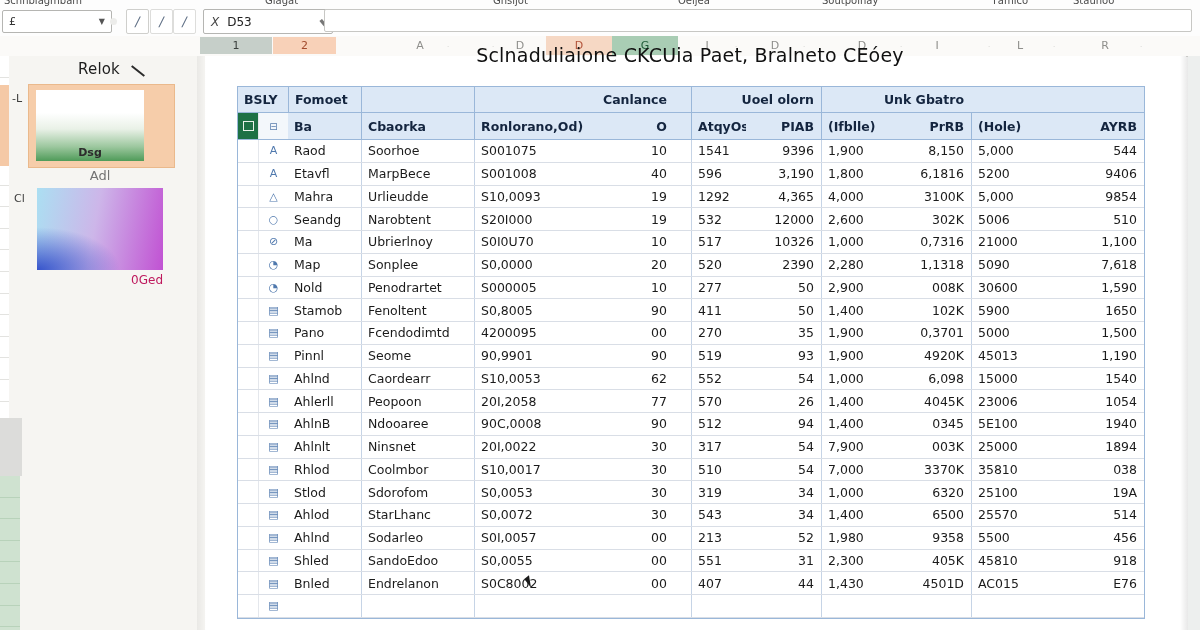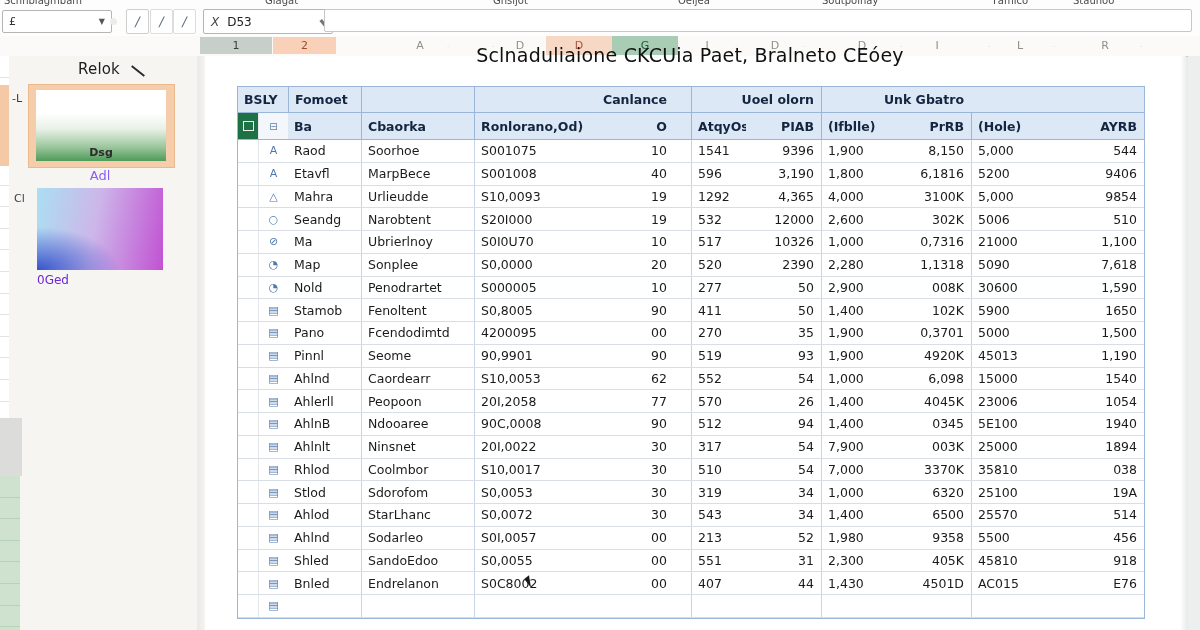--- a/index.html
+++ b/index.html
@@ -32,29 +32,29 @@
   .tick{position:absolute;top:7px;font-size:7px;color:#c9c9c6;}
   
   .left-panel{position:absolute;left:0;top:56px;width:205px;height:574px;background:#f6f5f2;}
   .edge-strip{position:absolute;left:0;top:0;width:9px;height:574px;background:repeating-linear-gradient(to bottom,#ffffff 0 20.6px,#e3e3e0 20.6px 21.6px);}
   .edge-orange{position:absolute;left:0;top:29px;width:9px;height:81px;background:#f5c9a6;}
   .edge-gray{position:absolute;left:0;top:362px;width:22px;height:58px;background:#dcdcda;}
   .edge-green{position:absolute;left:0;top:420px;width:20px;height:154px;background:repeating-linear-gradient(to bottom,#cfe2d0 0 20.6px,#b8d2ba 20.6px 21.6px);}
   .panel-title{position:absolute;left:78px;top:4px;font-size:15px;color:#1d1d1d;letter-spacing:.2px;}
   .panel-cursor{position:absolute;left:130px;top:14px;width:16px;height:2px;background:#2a2a2a;transform:rotate(38deg);}
   .card1{position:absolute;left:28px;top:28px;width:147px;height:84px;background:#f6cdaa;border:1px solid #eab98c;box-sizing:border-box;}
-  .card1-grad{position:absolute;left:7px;top:5px;width:130px;height:71px;background:linear-gradient(180deg,#ffffff 0%,#ffffff 32%,#e9f1e7 55%,#9cc79e 80%,#4f9b59 100%);}
+  .card1-grad{position:absolute;left:7px;top:5px;width:108px;height:71px;background:linear-gradient(180deg,#ffffff 0%,#ffffff 32%,#e9f1e7 55%,#9cc79e 80%,#4f9b59 100%);}
   .card1-caption{position:absolute;left:0;bottom:2px;width:100%;text-align:center;font-size:11px;color:#2c2c2c;font-weight:bold;}
   .side-mark{position:absolute;font-size:11px;color:#3c3c3c;}
-  .card2-title{position:absolute;left:37px;top:112px;width:126px;text-align:center;font-size:13px;color:#8b5cf6;}
+  .card2-title{position:absolute;left:37px;top:112px;width:126px;text-align:center;font-size:13px;color:#737373;}
   .card2{position:absolute;left:37px;top:132px;width:126px;height:82px;
     background:
       radial-gradient(120% 95% at 0% 100%,rgba(38,66,198,0.88) 0%,rgba(38,66,198,0) 55%),
       linear-gradient(100deg,#abdff2 0%,#cdb6e9 46%,#c152d3 100%);}
-  .card2-caption{position:absolute;left:37px;top:217px;width:126px;text-align:left;font-size:12px;color:#6d28d9;}
+  .card2-caption{position:absolute;left:37px;top:217px;width:126px;text-align:right;font-size:12px;color:#be185d;}
   .doc{position:absolute;left:205px;top:56px;width:981px;height:574px;background:#ffffff;}
   .doc-shadow-l{position:absolute;left:197px;top:56px;width:9px;height:574px;background:linear-gradient(to right,rgba(0,0,0,0.05),rgba(0,0,0,0));}
   .doc-shadow-r{position:absolute;left:1180px;top:56px;width:8px;height:574px;background:linear-gradient(to right,rgba(0,0,0,0),rgba(0,0,0,0.09));}
   .right-gutter{position:absolute;left:1188px;top:56px;width:12px;height:574px;background:#edefee;}
   .sheet-title{position:absolute;left:237px;top:44px;width:906px;text-align:center;font-size:19px;font-weight:normal;color:#101010;letter-spacing:.2px;}
   
   .sheet-table{position:absolute;left:237px;top:86px;width:906px;border:1px solid #9ab7d9;box-sizing:content-box;background:#fff;}
   .trow{display:grid;grid-template-columns:20px 30px 73px 113px 142px 75px 55px 75px 65px 85px 70px 103px;border-bottom:1px solid #d9dee6;}
   .trow.h1,.trow.h2{background:#dce8f6;border-bottom:1px solid #9ab7d9;}
   .trow.h1{height:25px;} .trow.h2{height:26px;}

